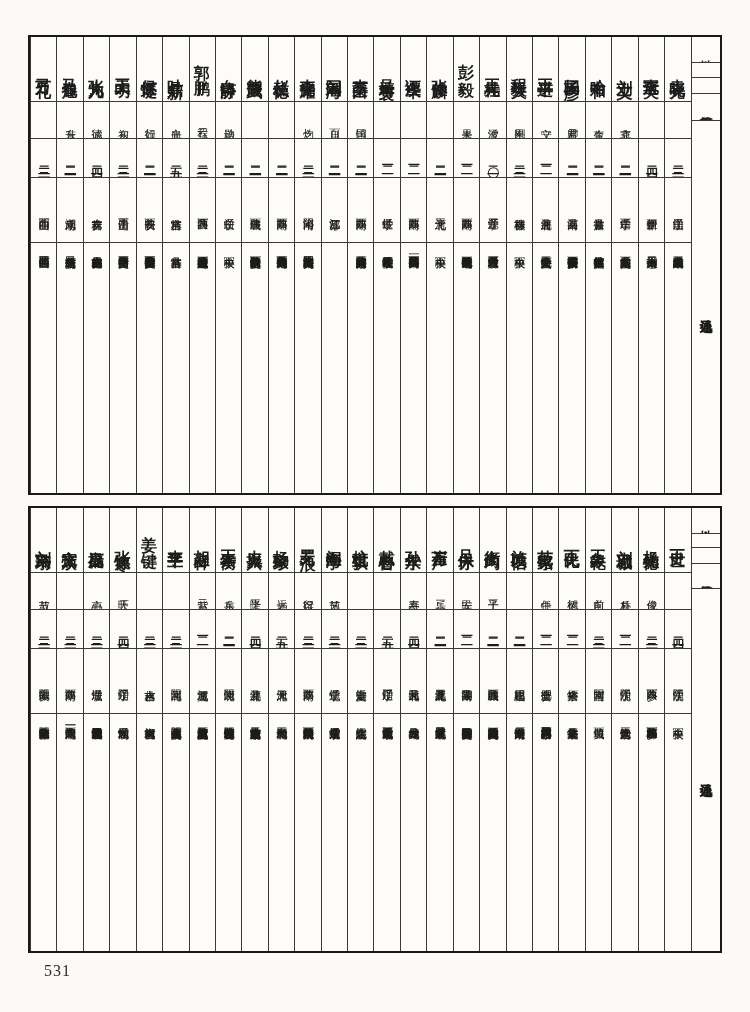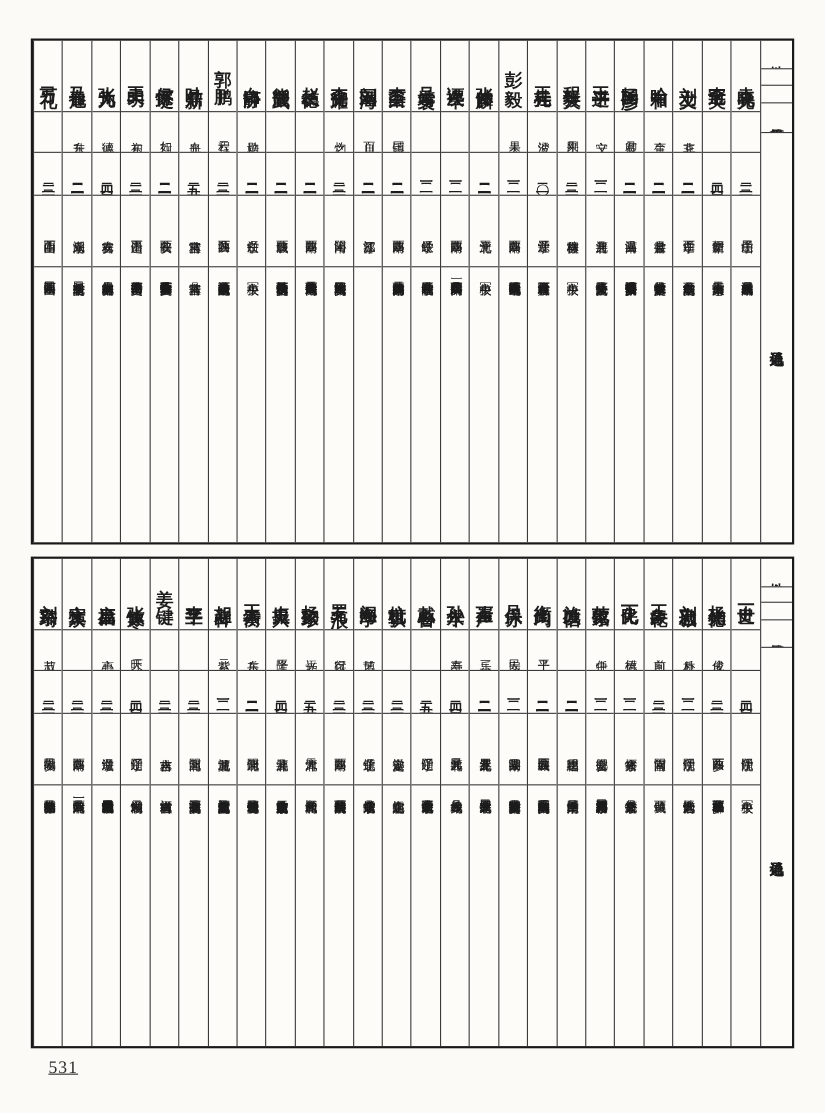--- a/index.html
+++ b/index.html
@@ -49,21 +49,21 @@
   
   .hcell{display:flex;align-items:center;justify-content:center;}
   .h-txt{
     writing-mode:vertical-rl;text-orientation:upright;
     font-weight:700;font-size:13px;height:92%;
     display:flex;justify-content:space-evenly;align-items:center;
   }
   .page-num{
     position:absolute;left:44px;top:962px;
     font-family:"Liberation Serif",serif;
-    font-size:16px;color:#2b2b2b;letter-spacing:1px;text-decoration:underline;
+    font-size:16px;color:#2b2b2b;letter-spacing:1px;
   }
 </style>
 </head>
 <body>
 
 <div class="sheet">
 
   <div id="table-top" class="rtable">
     <div class="col hdr">
       <div class="cell r-name hcell">

